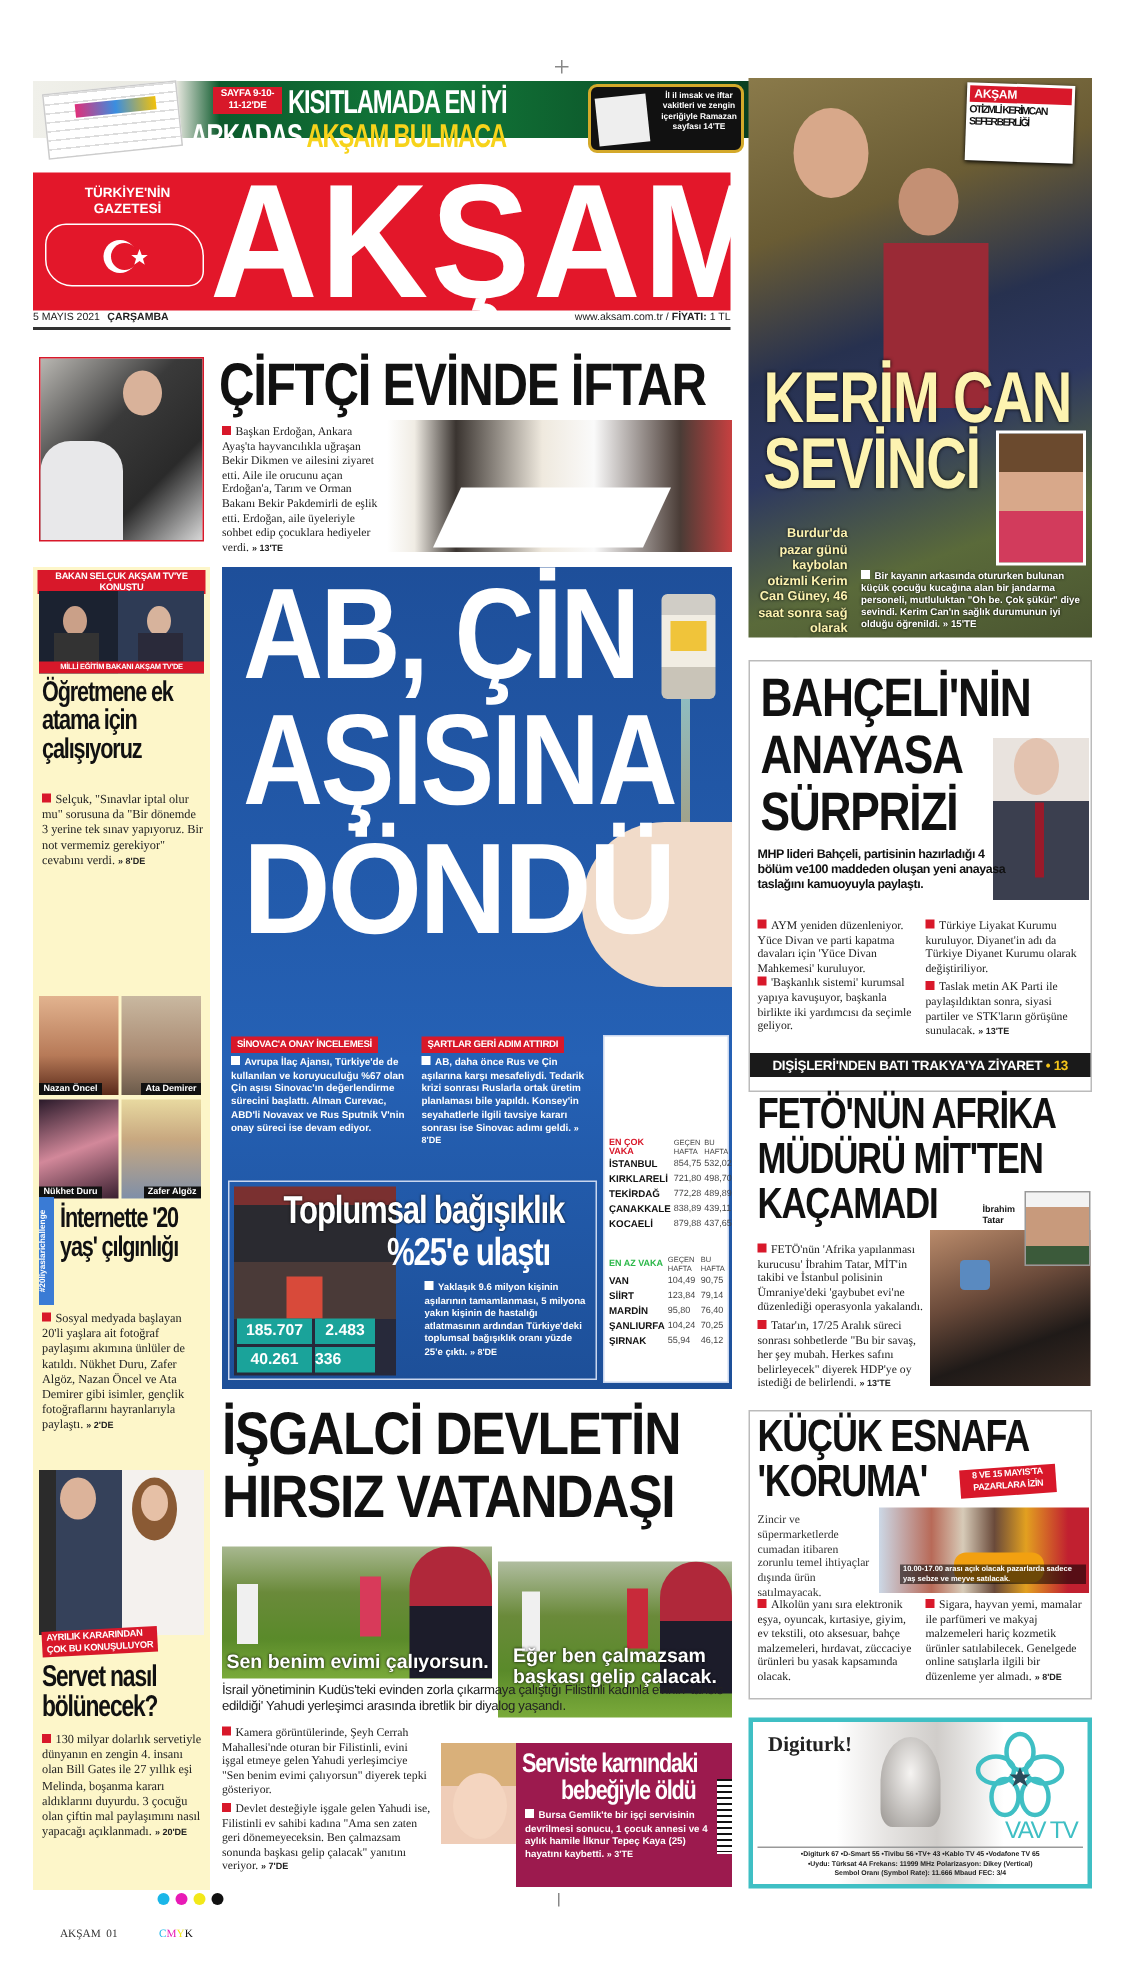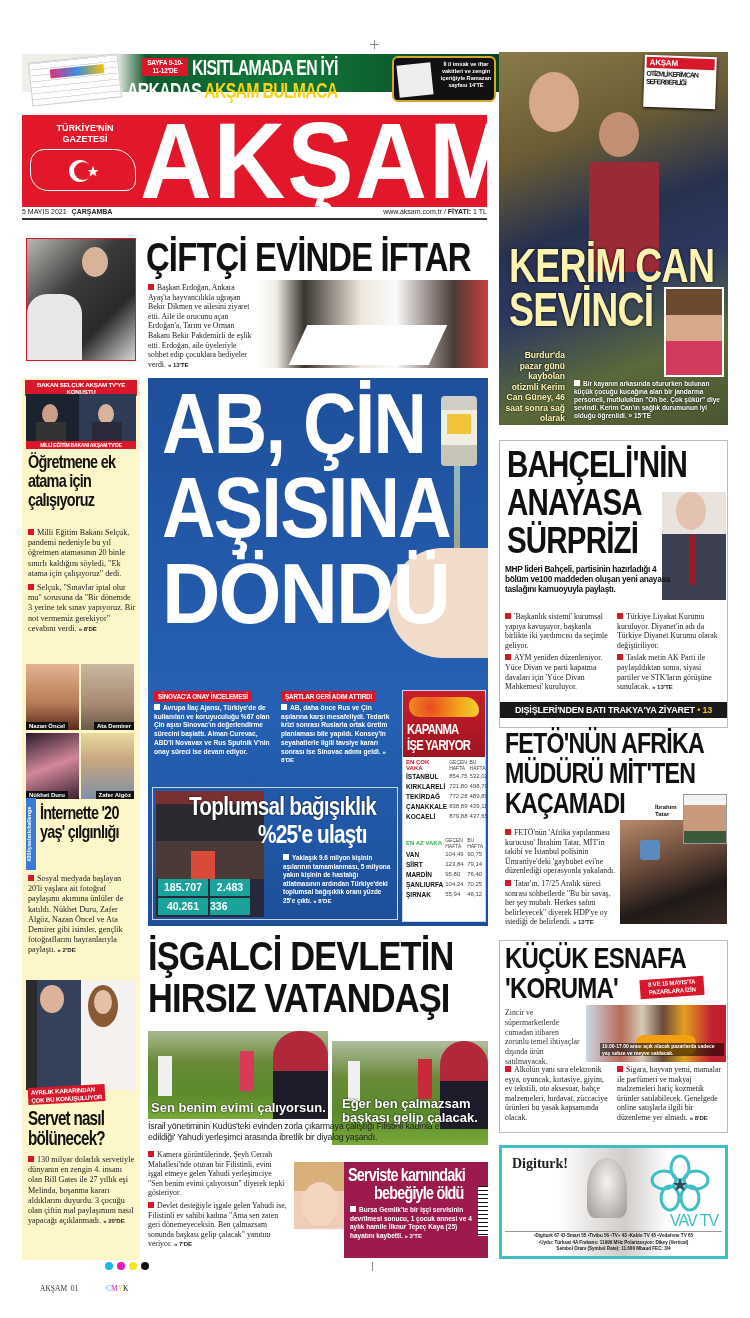--- a/index.html
+++ b/index.html
@@ -96,21 +96,20 @@
 <div class="abs redtag" style="left:25px;top:380px;width:112px;font-size:6.2px;text-align:center;padding:1px 0">BAKAN SELÇUK AKŞAM TV'YE KONUŞTU</div>
 <div class="photo" style="left:26px;top:394px;width:110px;height:55px;background:linear-gradient(90deg,#1b2230 0 48%,#2e3b55 48% 100%)">
   <div class="abs" style="left:16px;top:10px;width:16px;height:20px;border-radius:50%;background:#caa088"></div>
   <div class="abs" style="left:10px;top:28px;width:30px;height:20px;background:#333"></div>
   <div class="abs" style="left:72px;top:10px;width:16px;height:20px;border-radius:50%;background:#d7b39c"></div>
   <div class="abs" style="left:66px;top:28px;width:30px;height:20px;background:#2a2a3a"></div>
   <div class="abs redtag" style="left:0;bottom:0;width:110px;font-size:5px;padding:1px 2px;text-align:center">MİLLİ EĞİTİM BAKANI AKŞAM TV'DE</div>
 </div>
 <div class="abs cond" style="left:28px;top:452px;width:140px;font-size:19px;line-height:19px;color:#111;transform:scaleX(0.76)">Öğretmene ek atama için çalışıyoruz</div>
 <div class="abs body" style="left:28px;top:528px;width:108px;font-size:8.2px;line-height:10.2px">
-  <p style="margin-bottom:4px"><span class="sq"></span><span>Milli Eğitim Bakanı Selçuk, pandemi nedeniyle bu yıl öğretmen atamasının 20 binle sınırlı kaldığını söyledi, "Ek atama için çalışıyoruz" dedi.</span></p>
   <p><span class="sq"></span><span>Selçuk, "Sınavlar iptal olur mu" sorusuna da "Bir dönemde 3 yerine tek sınav yapıyoruz. Bir not vermemiz gerekiyor" cevabını verdi.</span> <span class="ref">» 8'DE</span></p>
 </div>
 
 <div class="photo" style="left:26px;top:664px;width:53px;height:66px;background:linear-gradient(180deg,#e2b38f,#b77a58 60%,#5a2a1a)">
   <div class="abs cap" style="left:0;bottom:0;font-size:6px">Nazan Öncel</div>
   </div>
 <div class="photo" style="left:81px;top:664px;width:53px;height:66px;background:linear-gradient(180deg,#c9b8a0,#a98a72 60%,#6a5a4a)">
   <div class="abs cap" style="right:0;bottom:0;font-size:6px">Ata Demirer</div>
   </div>
 <div class="photo" style="left:26px;top:733px;width:53px;height:66px;background:linear-gradient(160deg,#2a1a2a,#d2889a 50%,#3a2030)">
@@ -167,25 +166,20 @@
       <div class="abs" style="left:54px;top:107px;width:40px;height:17px;background:#1aa39a;color:#fff;font-family:'Liberation Sans',sans-serif;font-weight:bold;font-size:10.5px;line-height:17px;text-align:left">336</div>
     </div>
     <div class="abs cond" style="left:36px;top:4px;font-size:26px;line-height:28px;color:#fff;white-space:nowrap;transform:scaleX(0.8);text-shadow:0 0 2px #000">Toplumsal bağışıklık</div>
     <div class="abs cond" style="left:105px;top:32px;font-size:26px;line-height:28px;color:#fff;white-space:nowrap;transform:scaleX(0.8)">%25'e ulaştı</div>
     <div class="abs" style="left:130px;top:66px;width:112px;font-family:'Liberation Sans',sans-serif;font-weight:bold;font-size:6.4px;line-height:8.5px;color:#fff">
       <span class="sq" style="background:#fff"></span><span>Yaklaşık 9.6 milyon kişinin aşılarının tamamlanması, 5 milyona yakın kişinin de hastalığı atlatmasının ardından Türkiye'deki toplumsal bağışıklık oranı yüzde 25'e çıktı.</span> <span class="ref">» 8'DE</span>
     </div>
   </div>
 
   <div class="abs" style="left:254px;top:312px;width:84px;height:232px;background:#fff;border:1px solid #c9d6ee">
-    <div class="abs" style="left:0;top:0;width:82px;height:66px;background:linear-gradient(180deg,#c81e2a,#a01422)">
-      <div class="abs" style="left:6px;top:6px;width:70px;height:20px;border-radius:8px 14px 6px 10px;background:radial-gradient(circle at 30% 50%,#e84a20,#f4a61e 60%,#f2d030)"></div>
-      <div class="abs cond" style="left:4px;top:30px;color:#fff;font-size:15px;line-height:16px;transform:scaleX(0.75);white-space:nowrap">KAPANMA</div>
-      <div class="abs cond" style="left:4px;top:46px;color:#fff;font-size:15px;line-height:16px;transform:scaleX(0.75);white-space:nowrap">İŞE YARIYOR</div>
-    </div>
     <table class="abs tbl" style="left:2px;top:68px;width:80px;border-collapse:collapse">
       <tbody>
           <tr>
             <td class="c" style="color:#d8182a;font-size:6px">EN ÇOK VAKA</td>
             <td class="n" style="font-size:5px">GEÇEN HAFTA</td>
             <td class="n" style="font-size:5px">BU HAFTA</td>
           </tr>
       <tr>
             <td class="c">İSTANBUL</td>
             <td class="n">854,75</td>
@@ -253,22 +247,22 @@
 <div class="abs" style="left:499px;top:440px;width:229px;height:288px;border:1px solid #bbb"></div>
 <div class="photo" style="left:662px;top:480px;width:64px;height:120px;background:linear-gradient(180deg,#fff 0 10%,#e9e3de 10% 45%,#3b3f4f 45%)">
   <div class="abs" style="left:14px;top:12px;width:30px;height:38px;border-radius:50%;background:#e3c3b0"></div>
   <div class="abs" style="left:28px;top:55px;width:6px;height:50px;background:#9a1a2a"></div>
 </div>
 <div class="abs cond" style="left:507px;top:446px;font-size:36px;line-height:38px;color:#111;white-space:nowrap;transform:scaleX(0.82)">BAHÇELİ'NİN</div>
 <div class="abs cond" style="left:507px;top:484px;font-size:36px;line-height:38px;color:#111;white-space:nowrap;transform:scaleX(0.82)">ANAYASA</div>
 <div class="abs cond" style="left:507px;top:522px;font-size:36px;line-height:38px;color:#111;white-space:nowrap;transform:scaleX(0.82)">SÜRPRİZİ</div>
 <div class="abs" style="left:505px;top:564px;width:172px;font-family:'Liberation Sans',sans-serif;font-weight:bold;font-size:8.3px;line-height:10.2px;color:#111;letter-spacing:-0.3px">MHP lideri Bahçeli, partisinin hazırladığı 4 bölüm ve100 maddeden oluşan yeni anayasa taslağını kamuoyuyla paylaştı.</div>
 <div class="abs body" style="left:505px;top:612px;width:108px;font-size:7.8px;line-height:9.6px">
+  <p><span class="sq"></span><span>AYM yeniden düzenleniyor. Yüce Divan ve parti kapatma davaları için 'Yüce Divan Mahkemesi' kuruluyor.</span></p>
   <p style="margin-bottom:3px"><span class="sq"></span><span>'Başkanlık sistemi' kurumsal yapıya kavuşuyor, başkanla birlikte iki yardımcısı da seçimle geliyor.</span></p>
-  <p><span class="sq"></span><span>AYM yeniden düzenleniyor. Yüce Divan ve parti kapatma davaları için 'Yüce Divan Mahkemesi' kuruluyor.</span></p>
 </div>
 <div class="abs body" style="left:617px;top:612px;width:108px;font-size:7.8px;line-height:9.6px">
   <p style="margin-bottom:3px"><span class="sq"></span><span>Türkiye Liyakat Kurumu kuruluyor. Diyanet'in adı da Türkiye Diyanet Kurumu olarak değiştiriliyor.</span></p>
   <p><span class="sq"></span><span>Taslak metin AK Parti ile paylaşıldıktan sonra, siyasi partiler ve STK'ların görüşüne sunulacak.</span> <span class="ref">» 13'TE</span></p>
 </div>
 <div class="abs" style="left:500px;top:702px;width:227px;height:16px;background:#1a1a1a;font-family:'Liberation Sans',sans-serif;font-weight:bold;font-size:9px;line-height:16px;color:#fff;text-align:center;letter-spacing:-0.2px">
   <span>DIŞİŞLERİ'NDEN BATI TRAKYA'YA ZİYARET</span> <span style="color:#f5c51a">• 13</span>
 </div>
 
 <div class="abs cond" style="left:505px;top:728px;font-size:29px;line-height:30px;color:#111;white-space:nowrap;transform:scaleX(0.8)">FETÖ'NÜN AFRİKA</div>

